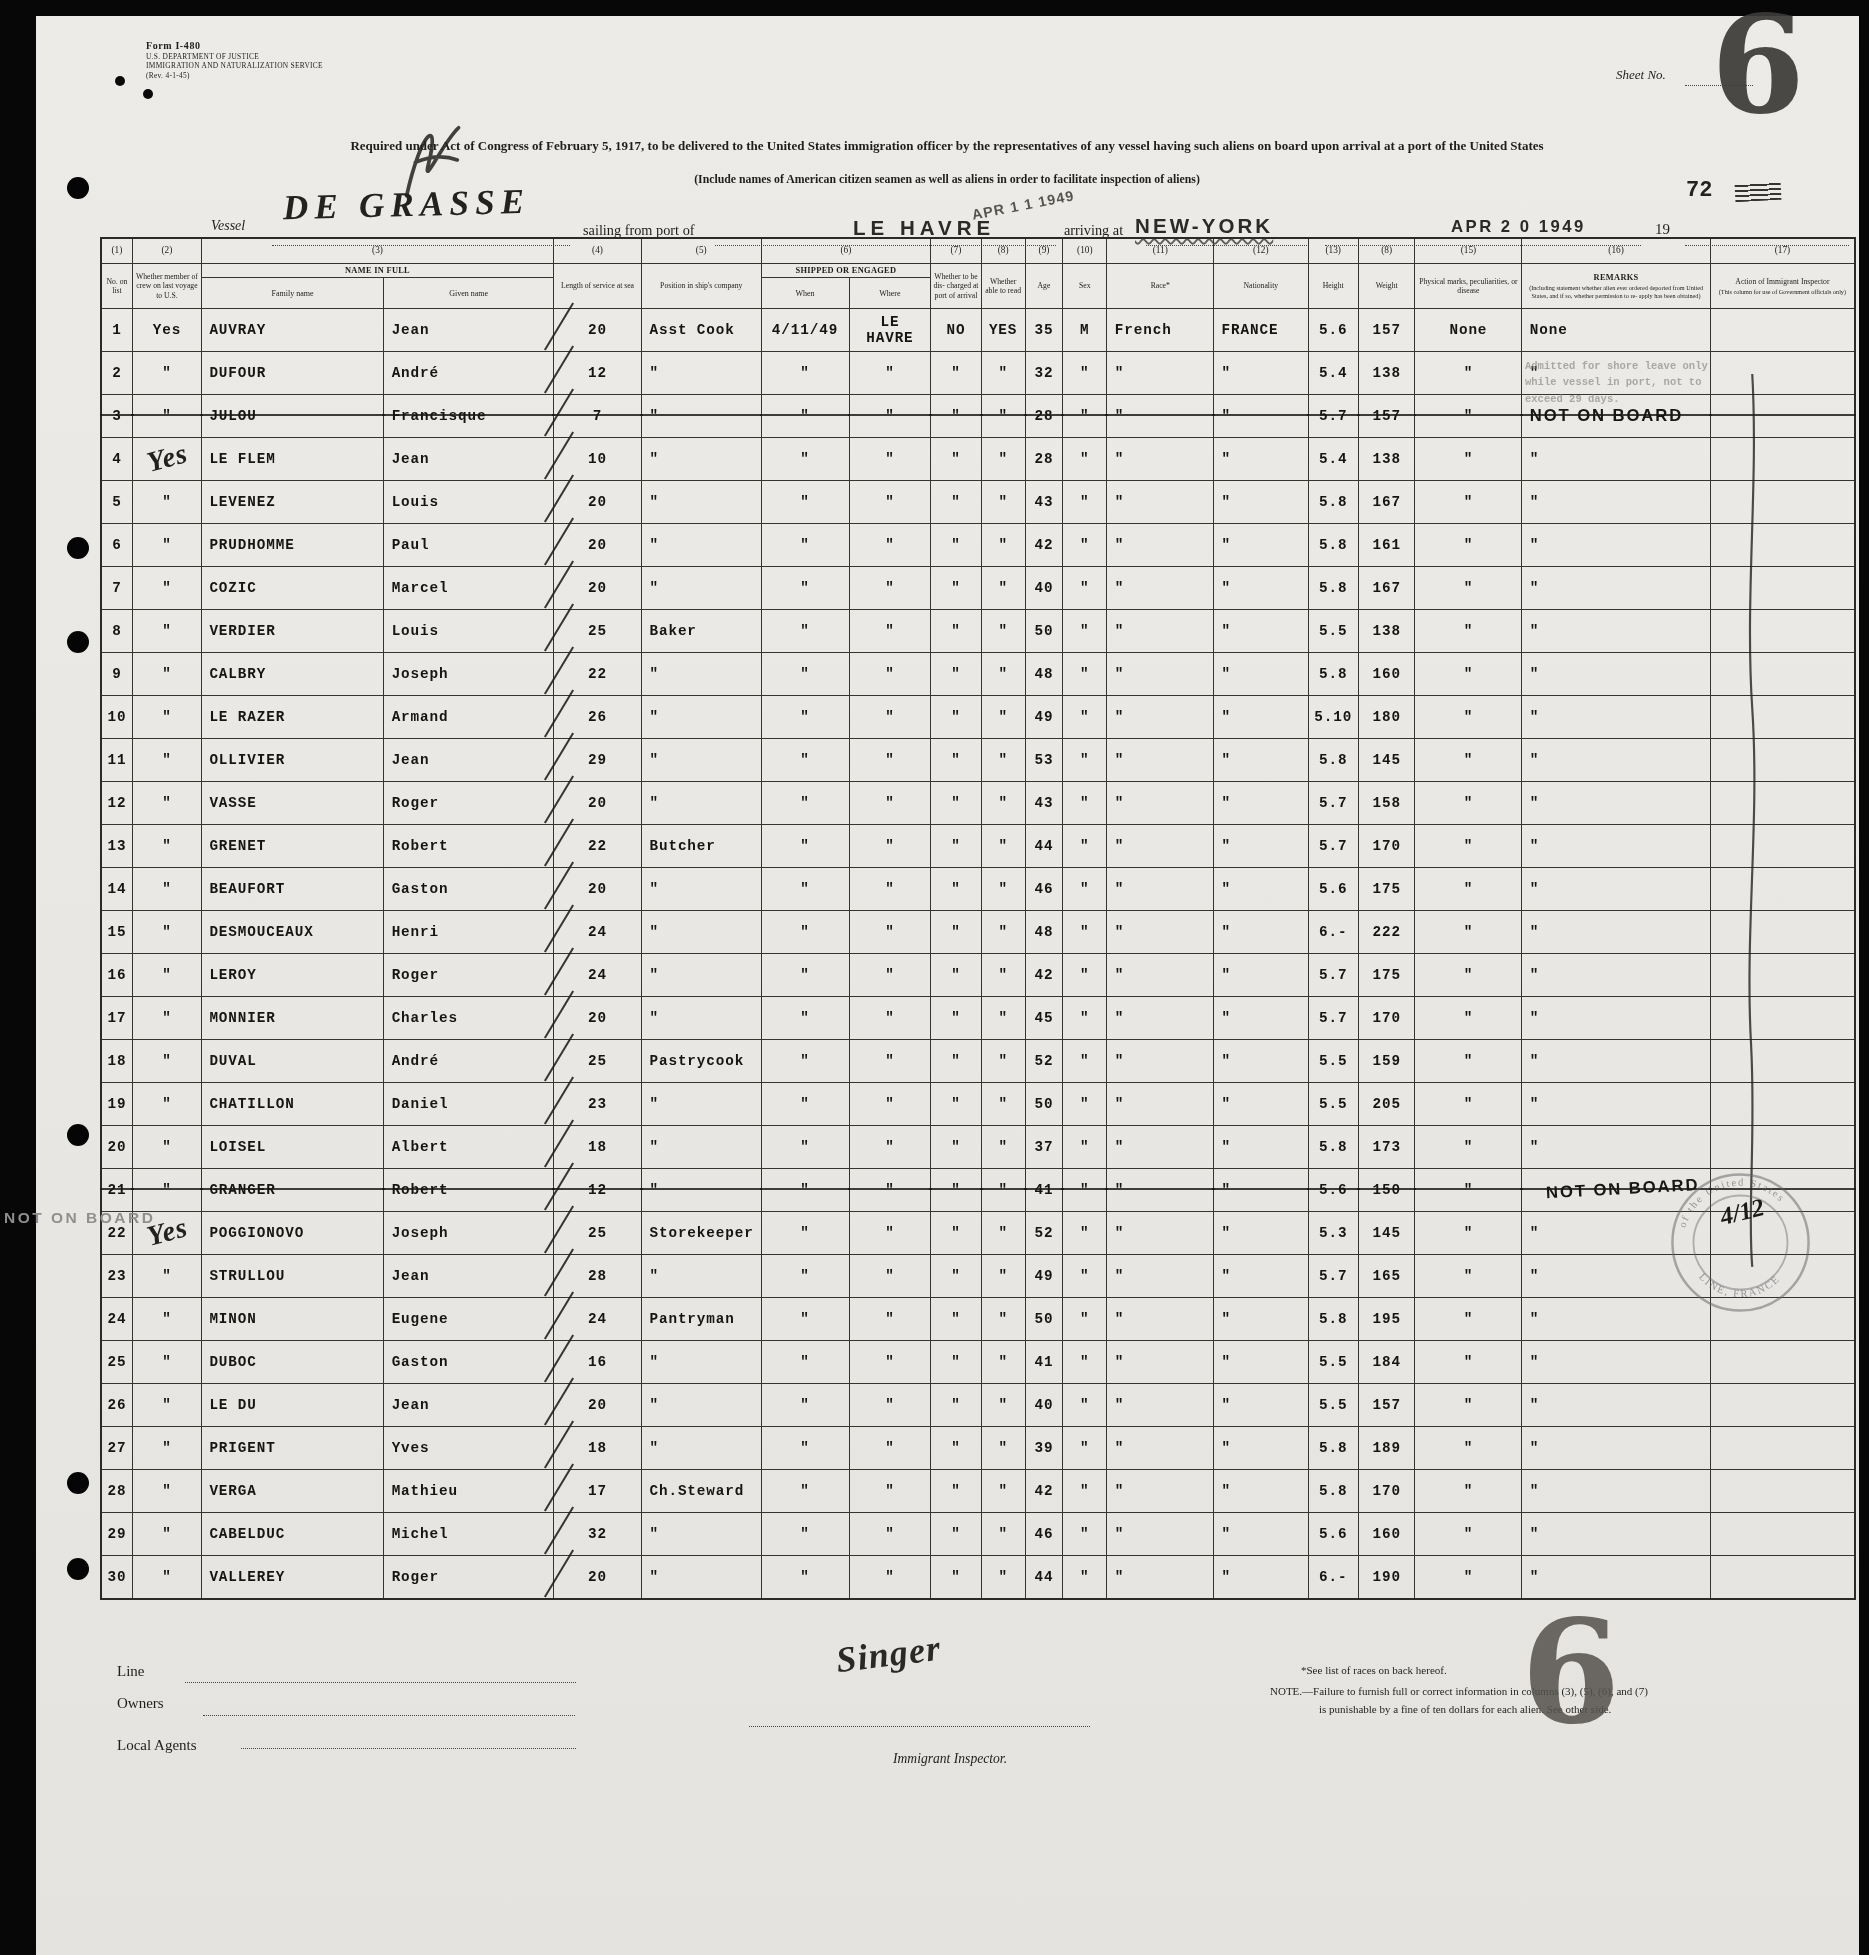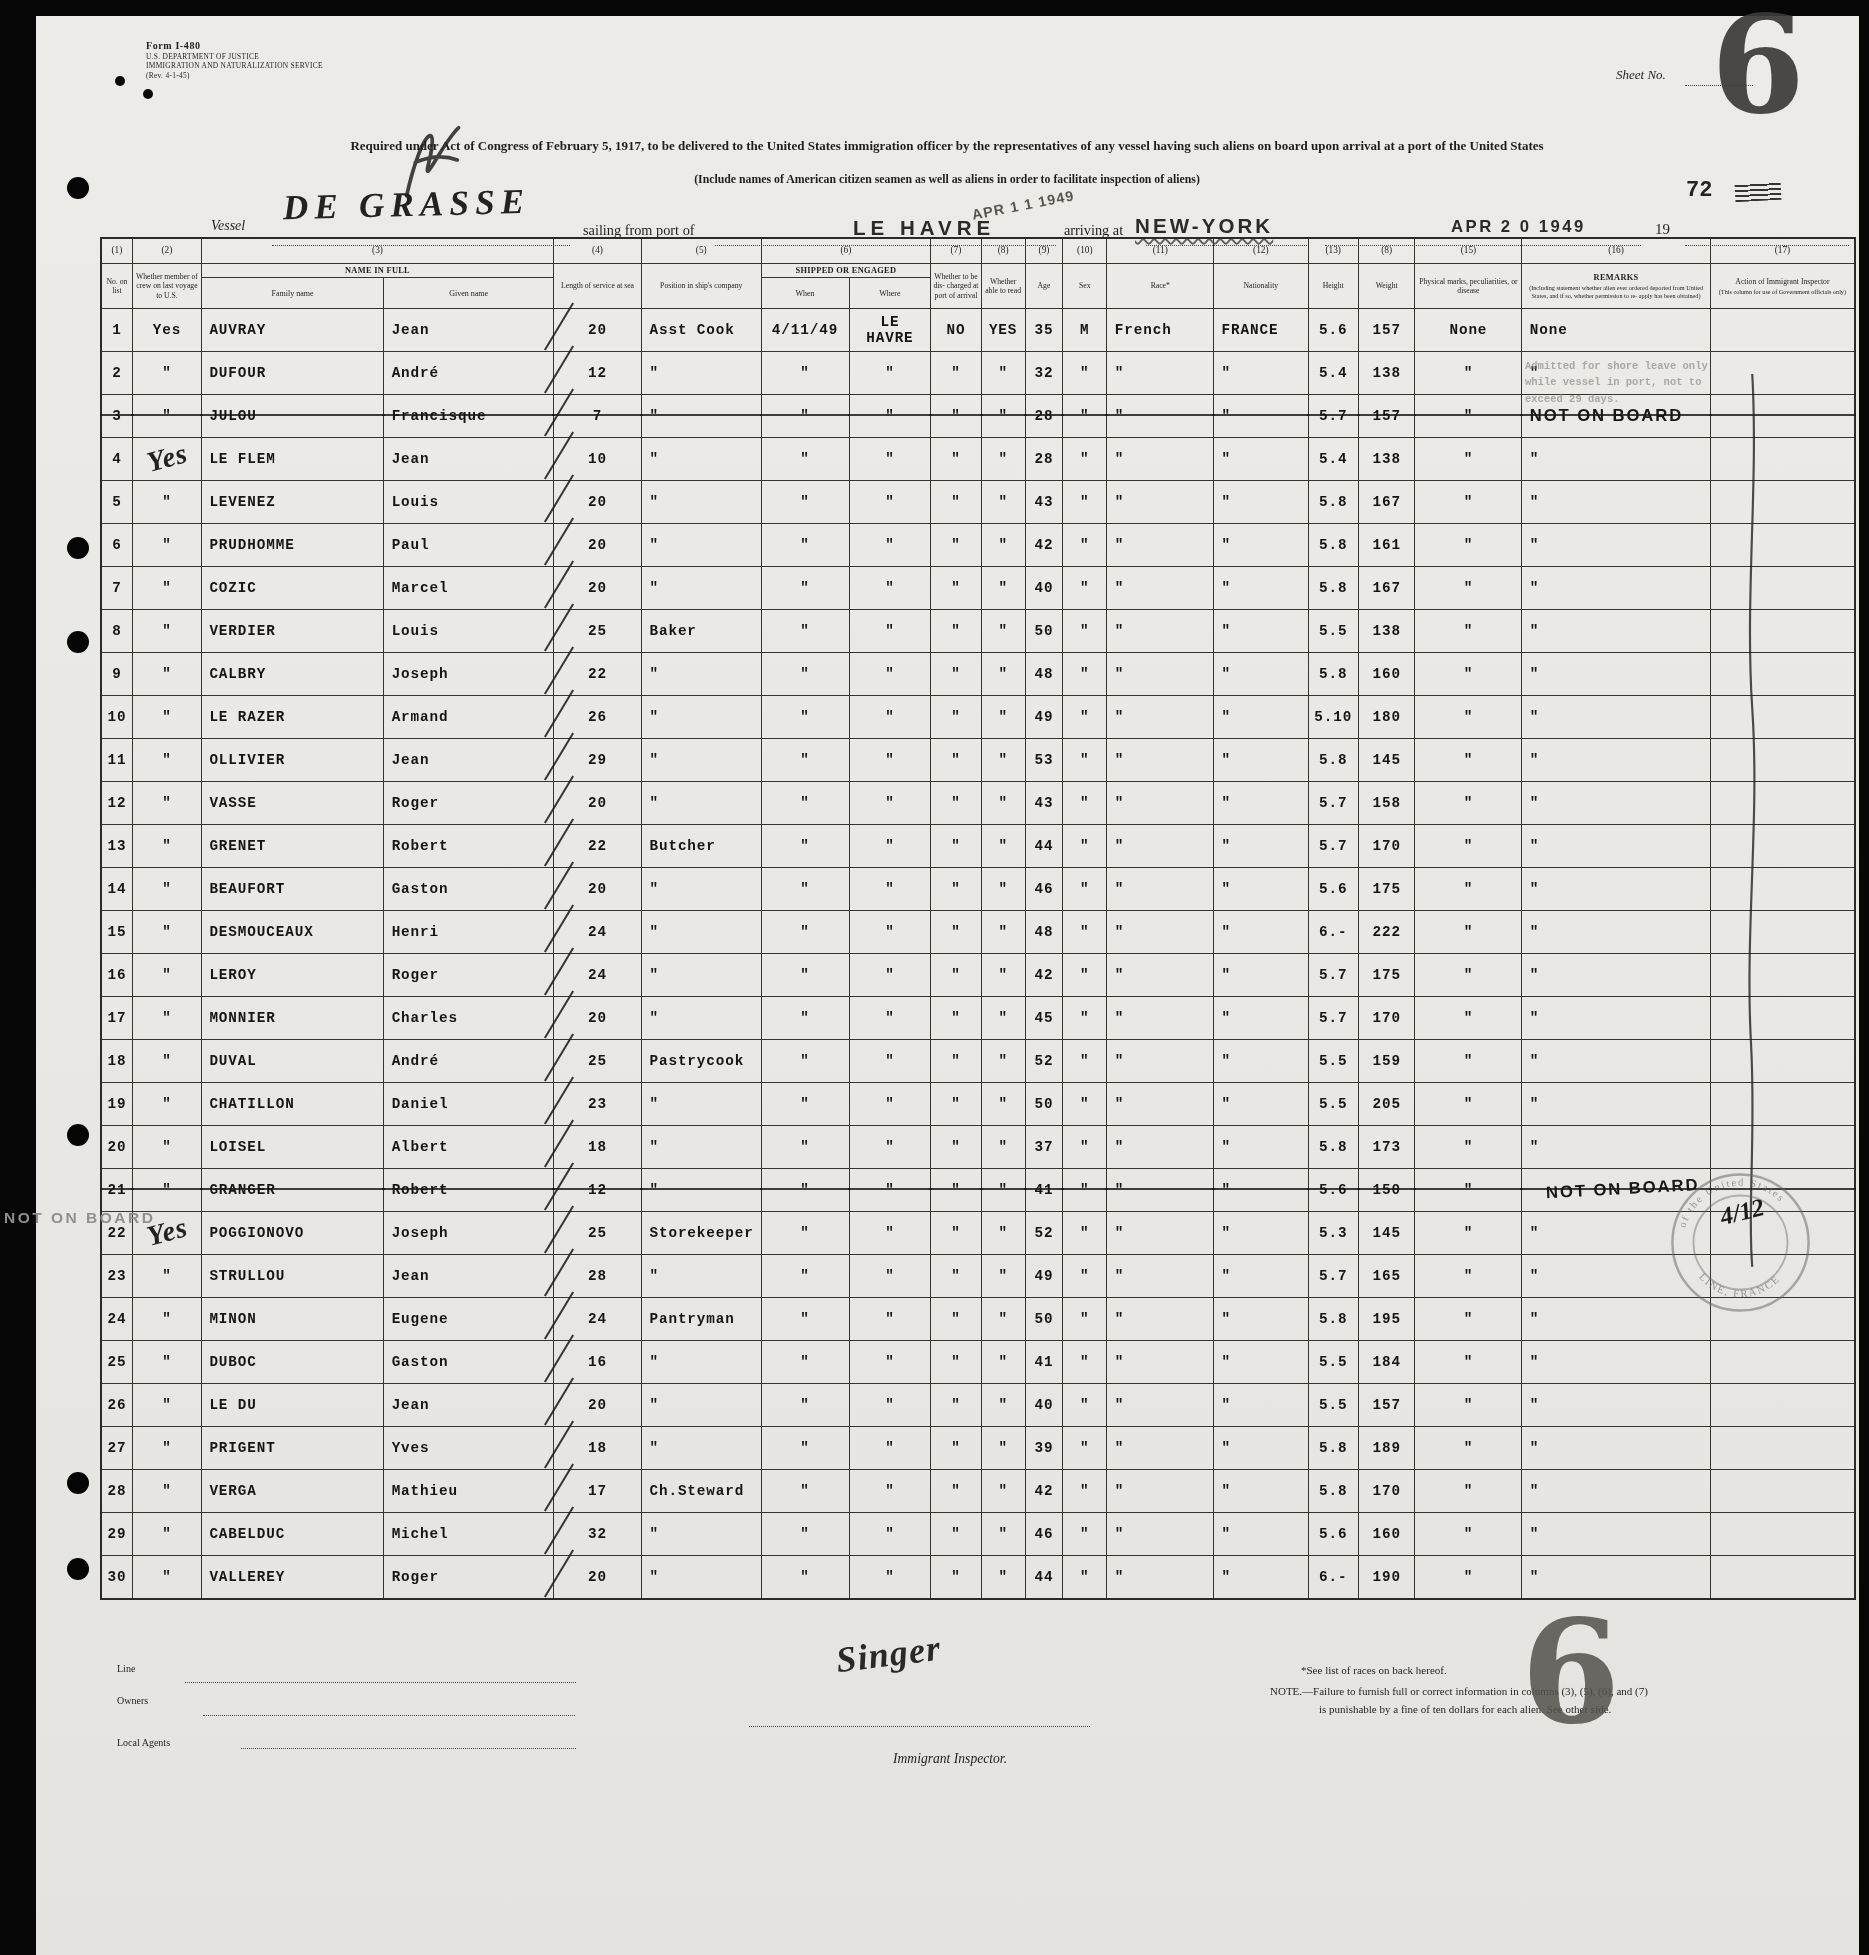--- a/index.html
+++ b/index.html
@@ -89,21 +89,21 @@
     background:rgba(24,23,21,.82);}
   .slash{position:absolute;left:3.7px;top:-10px;width:1.9px;height:55px;background:#1c1b18;
     transform:rotate(31deg);opacity:.88;}
   .hand-yes{font-family:"Liberation Serif",serif;font-style:italic;font-weight:bold;
     font-size:28.5px;display:inline-block;transform:rotate(-15deg);line-height:.7;color:#22211e;}
   .nob-stamp{font-family:"Liberation Sans",sans-serif;font-weight:bold;font-size:16.7px;
     letter-spacing:1.9px;white-space:nowrap;color:#181715;display:inline-block;}
   .nob-tilt{transform:rotate(-3deg) translateX(16px);}
 
   
-  .ft-label{position:absolute;font-size:10px;}
+  .ft-label{position:absolute;font-size:15px;}
   .sig{position:absolute;left:800px;top:1617px;font-style:italic;font-weight:bold;
     font-size:36px;transform:rotate(-7deg);color:#2a2926;letter-spacing:1.2px;}
   .inspector{position:absolute;left:857px;top:1717px;font-style:italic;font-size:13.6px;margin-top:18px;}
   .note{position:absolute;font-size:11px;}
   .big-six-bottom{position:absolute;left:1485px;top:1585px;font-family:"DejaVu Serif",serif;
     font-weight:bold;font-size:143px;color:#55524d;opacity:.85;line-height:1;}
 </style>
 </head>
 <body>
 

